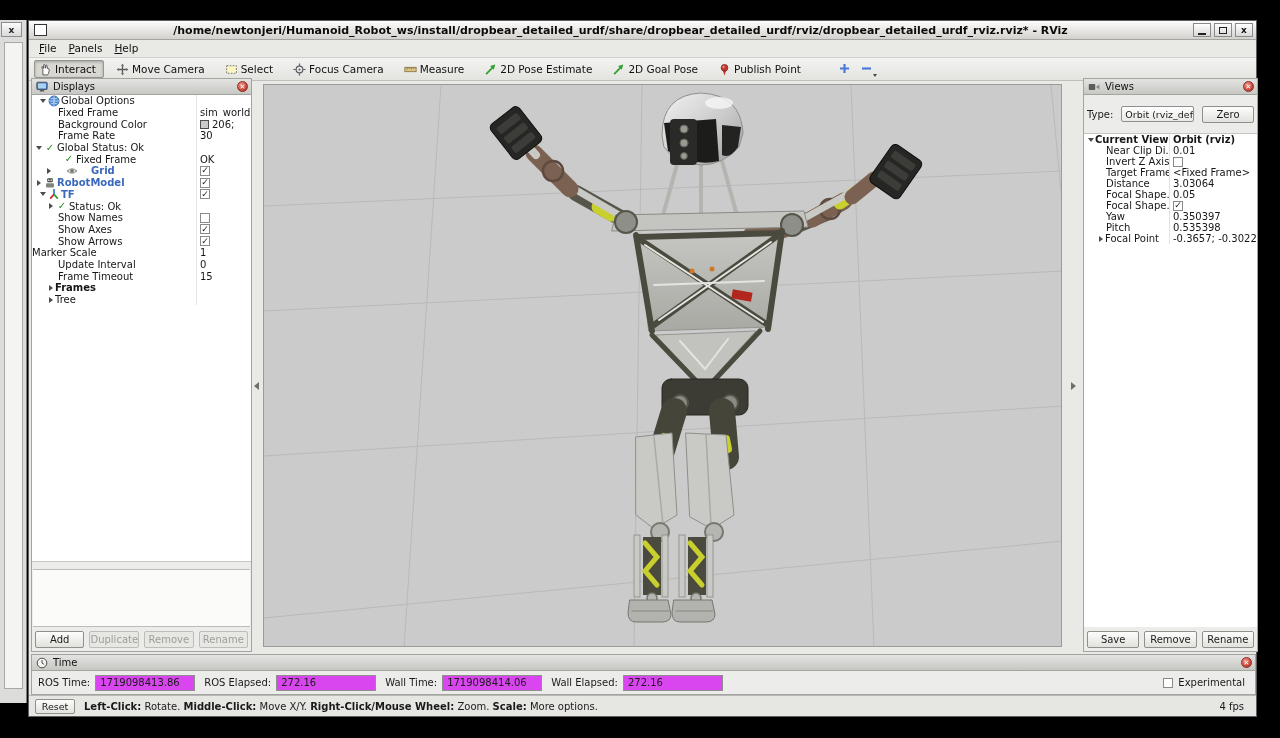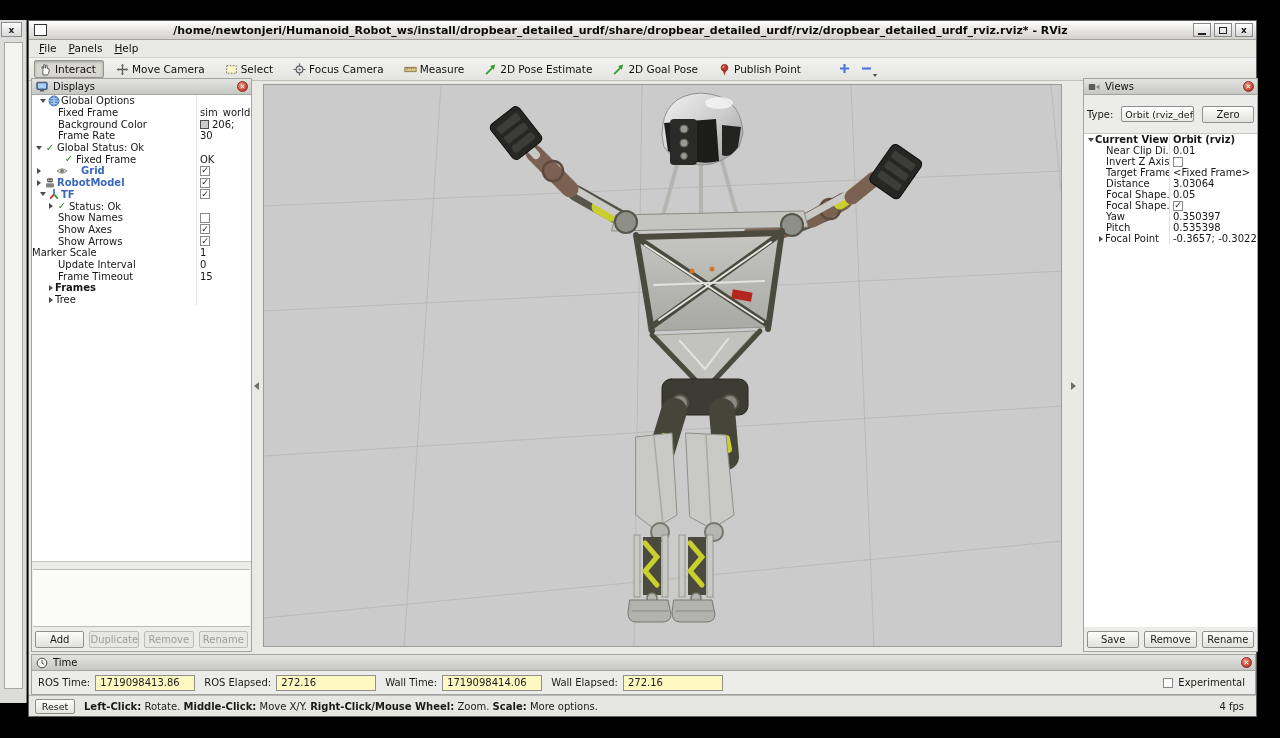--- a/index.html
+++ b/index.html
@@ -106,21 +106,21 @@
   .collapse i{display:block;width:0;height:0}
   .collapse-l{left:223px;top:295px}
   .collapse-l i{border-top:4px solid transparent;border-bottom:4px solid transparent;border-right:5px solid #6e6e6a}
   .collapse-r{left:1040px;top:295px}
   .collapse-r i{border-top:4px solid transparent;border-bottom:4px solid transparent;border-left:5px solid #6e6e6a}
 
   
   .time-panel{position:absolute;left:2px;top:633px;width:1225px;height:41px}
   .time-row{flex:1;display:flex;align-items:center;gap:9px;padding:0 6px;font-size:10px;background:#ececea}
   .tfield{display:flex;align-items:center;gap:5px}
-  .tinput{width:100px;height:16px;background:#fef9c3;border:1px solid #8f8f8b;box-sizing:border-box;
+  .tinput{width:100px;height:16px;background:#d946ef;border:1px solid #8f8f8b;box-sizing:border-box;
           font-size:10px;display:flex;align-items:center;padding:0 4px;white-space:nowrap;overflow:hidden}
   .exp{margin-left:auto;display:flex;align-items:center;gap:5px;padding-right:4px}
 
   .statusbar{position:absolute;left:0;bottom:0;width:100%;height:21px;background:#e6e6e3;
              border-top:1px solid #b8b8b4;box-sizing:border-box;display:flex;align-items:center;
              gap:9px;padding:0 6px;font-size:10px}
   .reset-btn{width:40px;min-width:40px;height:15px;border:1px solid #8f8f8b;border-radius:2px;box-sizing:border-box;
              background:linear-gradient(#fdfdfc,#e1e1dd);display:flex;align-items:center;justify-content:center;font-size:9.5px}
   .helptext{flex:1;white-space:nowrap;overflow:hidden}
   .helptext b{font-weight:bold}
@@ -315,21 +315,21 @@
               <span class="ticn">
                 <span class="ck">✓</span>
               </span>
               <span class="lbl">Fixed Frame</span>
             </div>
             <div class="tval">
               <span>OK</span>
             </div>
           </div>
           <div class="trow">
-            <div class="tname" style="padding-left: 2px; gap: 12px;">
+            <div class="tname" style="padding-left: 12px; gap: 12px;">
               <span class="arr right">
                 <i></i>
               </span>
               <span class="ticn">
                 <svg width="12" height="12" viewBox="0 0 12 12">
                   <path d="M1,6 Q6,1.6 11,6 Q6,10.4 1,6 Z" fill="#dcdcd8" stroke="#77776f" stroke-width="0.8"></path>
                   <circle cx="6" cy="6" r="1.8" fill="#77776f"></circle>
                 </svg>
               </span>
               <span class="lbl blue">Grid</span>

